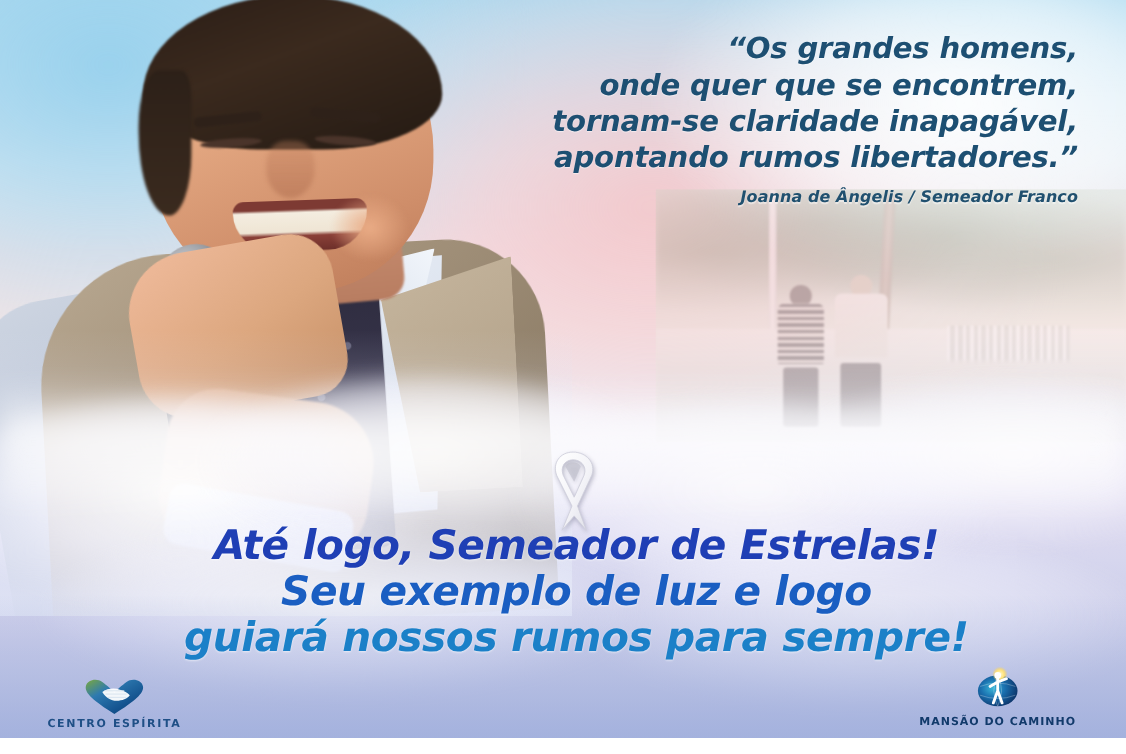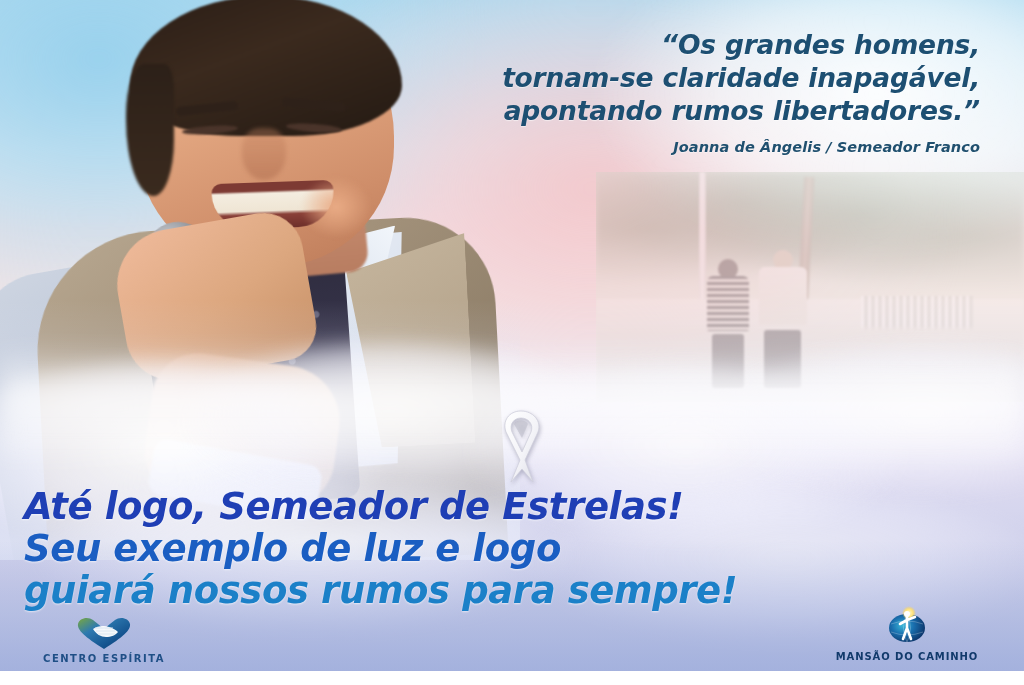--- a/index.html
+++ b/index.html
@@ -315,22 +315,22 @@
   
   .ribbon-wrap {
     position:absolute; left: 489px; top: 408px;
     width: 64px; height: 78px;
   }
   .ribbon-svg { display:block; width:64px; height:78px;
     filter: drop-shadow(1px 2px 2px rgba(90,90,120,0.38)); }
 
   
   .message {
-    position:absolute; left:0; right:0; top: 486px;
-    text-align:left;
+    position:absolute; left:0; right:0; top: 475px;
+    text-align:center;
     margin-left:24px;
   }
   .msg-line {
     font-family: "DejaVu Sans", sans-serif;
     font-weight: 700;
     font-style: italic;
     font-size: 37px;
     line-height: 42px;
     letter-spacing: -0.4px;
     white-space: nowrap;
@@ -423,20 +423,21 @@
     <div class="cloud c3"></div>
     <div class="cloud c4"></div>
     <div class="cloud c5"></div>
     <div class="cloud c6"></div>
     <div class="cloud-band"></div>
     <div class="bottom-haze"></div>
   </div>
 
   <div class="quote-block">
     <div class="quote-line">“Os grandes homens,</div>
+    <div class="quote-line">onde quer que se encontrem,</div>
     <div class="quote-line">tornam-se claridade inapagável,</div>
     <div class="quote-line">apontando rumos libertadores.”</div>
     <div class="quote-attrib">Joanna de Ângelis / Semeador Franco</div>
   </div>
 
   <div class="ribbon-wrap">
     <svg class="ribbon-svg" viewBox="0 0 64 78">
       <defs>
         <linearGradient id="rg" x1="0" y1="0" x2="1" y2="1">
           <stop offset="0%" stop-color="#ffffff"></stop>

